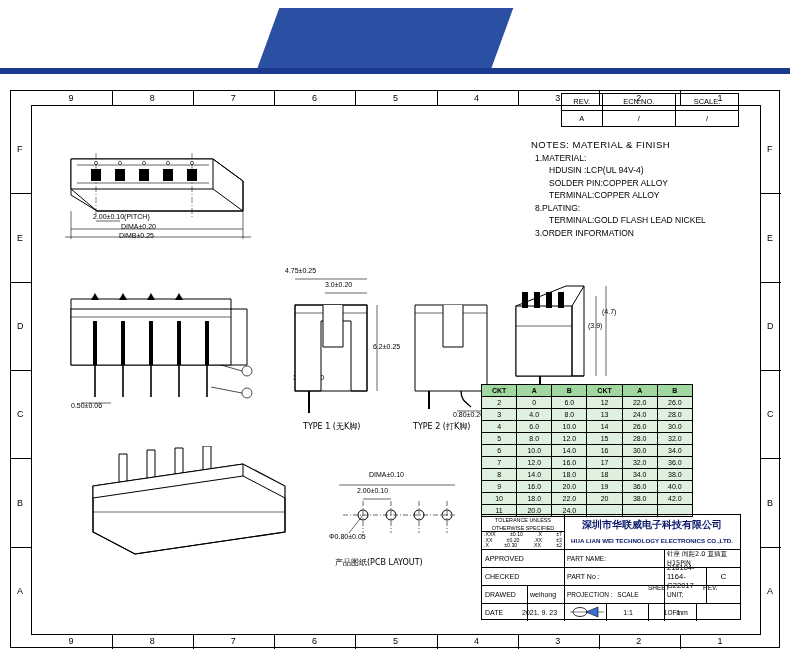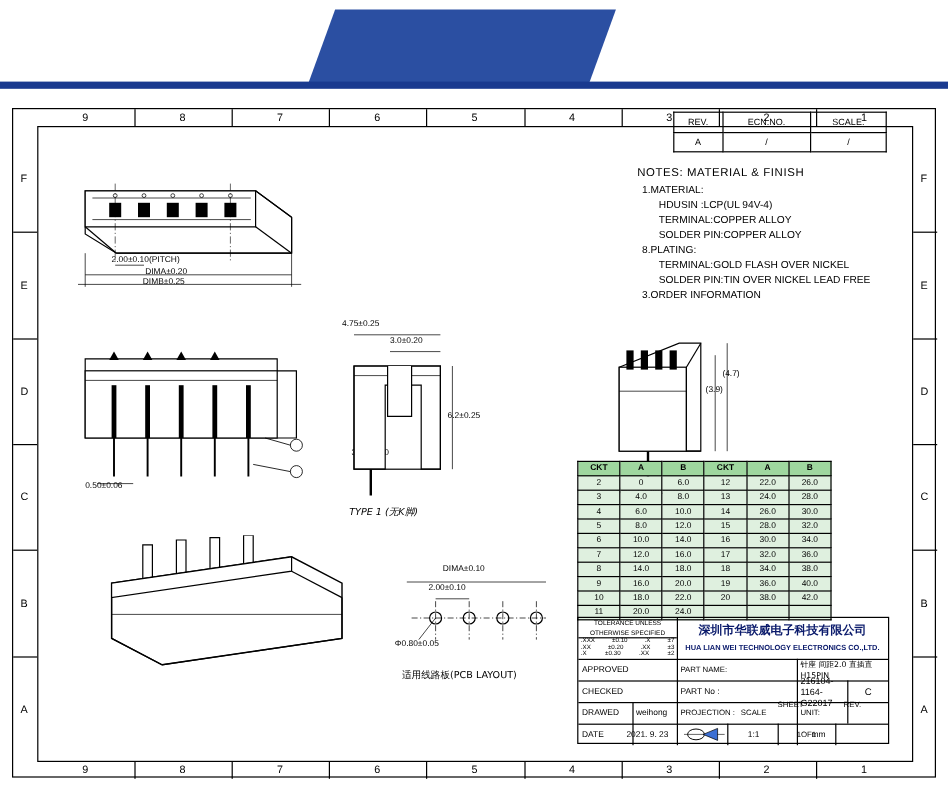--- a/index.html
+++ b/index.html
@@ -172,25 +172,24 @@
       </tr>
     </tbody>
       </table>
   </div>
 
   <div id="notes">
     <div class="n-title">NOTES:  MATERIAL  &amp;  FINISH</div>
     <div style="padding-left:4px">
       <div>1.MATERIAL:</div>
       <div style="padding-left:14px">HDUSIN :LCP(UL 94V-4)</div>
+      <div style="padding-left:14px">SOLDER PIN:COPPER ALLOY</div>
       <div style="padding-left:14px">TERMINAL:COPPER ALLOY</div>
-      <div style="padding-left:14px">SOLDER PIN:COPPER ALLOY</div>
       <div>8.PLATING:</div>
-      <div style="padding-left:14px">TERMINAL:GOLD FLASH OVER NICKEL</div>
-      <div style="padding-left:14px">SOLDER PIN:TIN OVER NICKEL LEAD FREE</div>
+      <div style="padding-left:14px">TERMINAL:GOLD FLASH LEAD NICKEL</div>
       <div>3.ORDER INFORMATION</div>
     </div>
   </div>
 
   <div style="position:absolute;left:52px;top:48px;width:200px;height:110px;">
     <svg width="200" height="110" viewBox="0 0 200 110">
 
       <polygon points="8,20 150,20 180,42 180,72 34,72 8,56" fill="#fff" stroke="#000" stroke-width="1"></polygon>
       <polygon points="8,20 150,20 150,50 8,50" fill="#fff" stroke="#000" stroke-width="1"></polygon>
       <line x1="8" y1="50" x2="34" y2="72" stroke="#000" stroke-width="1"></line>
@@ -289,23 +288,37 @@
       <line x1="14" y1="52" x2="42" y2="52" stroke="#000" stroke-width="0.6"></line>
       <line x1="62" y1="52" x2="86" y2="52" stroke="#000" stroke-width="0.6"></line>
 
       <line x1="28" y1="130" x2="28" y2="152" stroke="#000" stroke-width="2"></line>
 
       <line x1="96" y1="44" x2="96" y2="130" stroke="#000" stroke-width="0.6"></line>
     </svg>
     <div class="lbl-s" style="left:4px;top:6px;">4.75±0.25</div>
     <div class="lbl-s" style="left:44px;top:20px;">3.0±0.20</div>
     <div class="lbl-s" style="left:92px;top:82px;">6.2±0.25</div>
-    <div class="lbl cn" style="left:10px;top:160px;font-size:8px;font-style:italic;">TYPE 1 (无K脚)</div>
-  </div>
-
+    <div class="lbl cn" style="left:22px;top:160px;font-size:8px;">TYPE 1 (无K脚)</div>
+  </div>
+
+  <div style="position:absolute;left:390px;top:170px;width:120px;height:160px;">
+    <svg width="120" height="160" viewBox="0 0 120 160">
+      <path d="M14 44 L86 44 L86 130 L14 130 Z" fill="#fff" stroke="#000" stroke-width="1"></path>
+      <path d="M42 44 L42 86 L62 86 L62 44" fill="#fff" stroke="#000" stroke-width="1"></path>
+      <line x1="14" y1="52" x2="42" y2="52" stroke="#000" stroke-width="0.6"></line>
+      <line x1="62" y1="52" x2="86" y2="52" stroke="#000" stroke-width="0.6"></line>
+
+      <path d="M28 130 L28 148" stroke="#000" stroke-width="2" fill="none"></path>
+      <path d="M60 130 C60 140 66 142 70 146" stroke="#000" stroke-width="1.4" fill="none"></path>
+      <line x1="56" y1="150" x2="80" y2="150" stroke="#000" stroke-width="0.6"></line>
+    </svg>
+    <div class="lbl-s" style="left:52px;top:150px;">0.80±0.20</div>
+    <div class="lbl cn" style="left:12px;top:160px;font-size:8px;">TYPE 2 (打K脚)</div>
+  </div>
 
   <div style="position:absolute;left:495px;top:175px;width:120px;height:150px;">
     <svg width="120" height="150" viewBox="0 0 120 150">
       <polygon points="10,40 60,20 78,20 78,110 28,110 10,110" fill="#fff" stroke="#000" stroke-width="1"></polygon>
       <rect x="10" y="40" width="56" height="70" fill="#fff" stroke="#000" stroke-width="1"></rect>
       <line x1="66" y1="40" x2="78" y2="20" stroke="#000" stroke-width="1"></line>
       <line x1="66" y1="110" x2="78" y2="110" stroke="#000" stroke-width="1"></line>
       <line x1="66" y1="40" x2="66" y2="110" stroke="#000" stroke-width="1"></line>
       <g fill="#000">
         <rect x="16" y="26" width="6" height="16"></rect>
@@ -359,21 +372,21 @@
         <circle cx="34" cy="44" r="5"></circle>
         <circle cx="62" cy="44" r="5"></circle>
         <circle cx="90" cy="44" r="5"></circle>
         <circle cx="118" cy="44" r="5"></circle>
       </g>
       <line x1="20" y1="62" x2="34" y2="44" stroke="#000" stroke-width="0.6"></line>
     </svg>
     <div class="lbl-s" style="left:40px;top:0px;">DIMA±0.10</div>
     <div class="lbl-s" style="left:28px;top:16px;">2.00±0.10</div>
     <div class="lbl-s" style="left:0px;top:62px;">Φ0.80±0.05</div>
-    <div class="lbl cn" style="left:6px;top:86px;font-size:8px;">适用线路板(PCB LAYOUT)</div>
+    <div class="lbl cn" style="left:6px;top:86px;font-size:8px;">产品图纸(PCB LAYOUT)</div>
   </div>
 
   <div id="ckt">
     <table>
       <thead>
         <tr>
           <th>CKT</th>
           <th>A</th>
           <th>B</th>
           <th>CKT</th>

